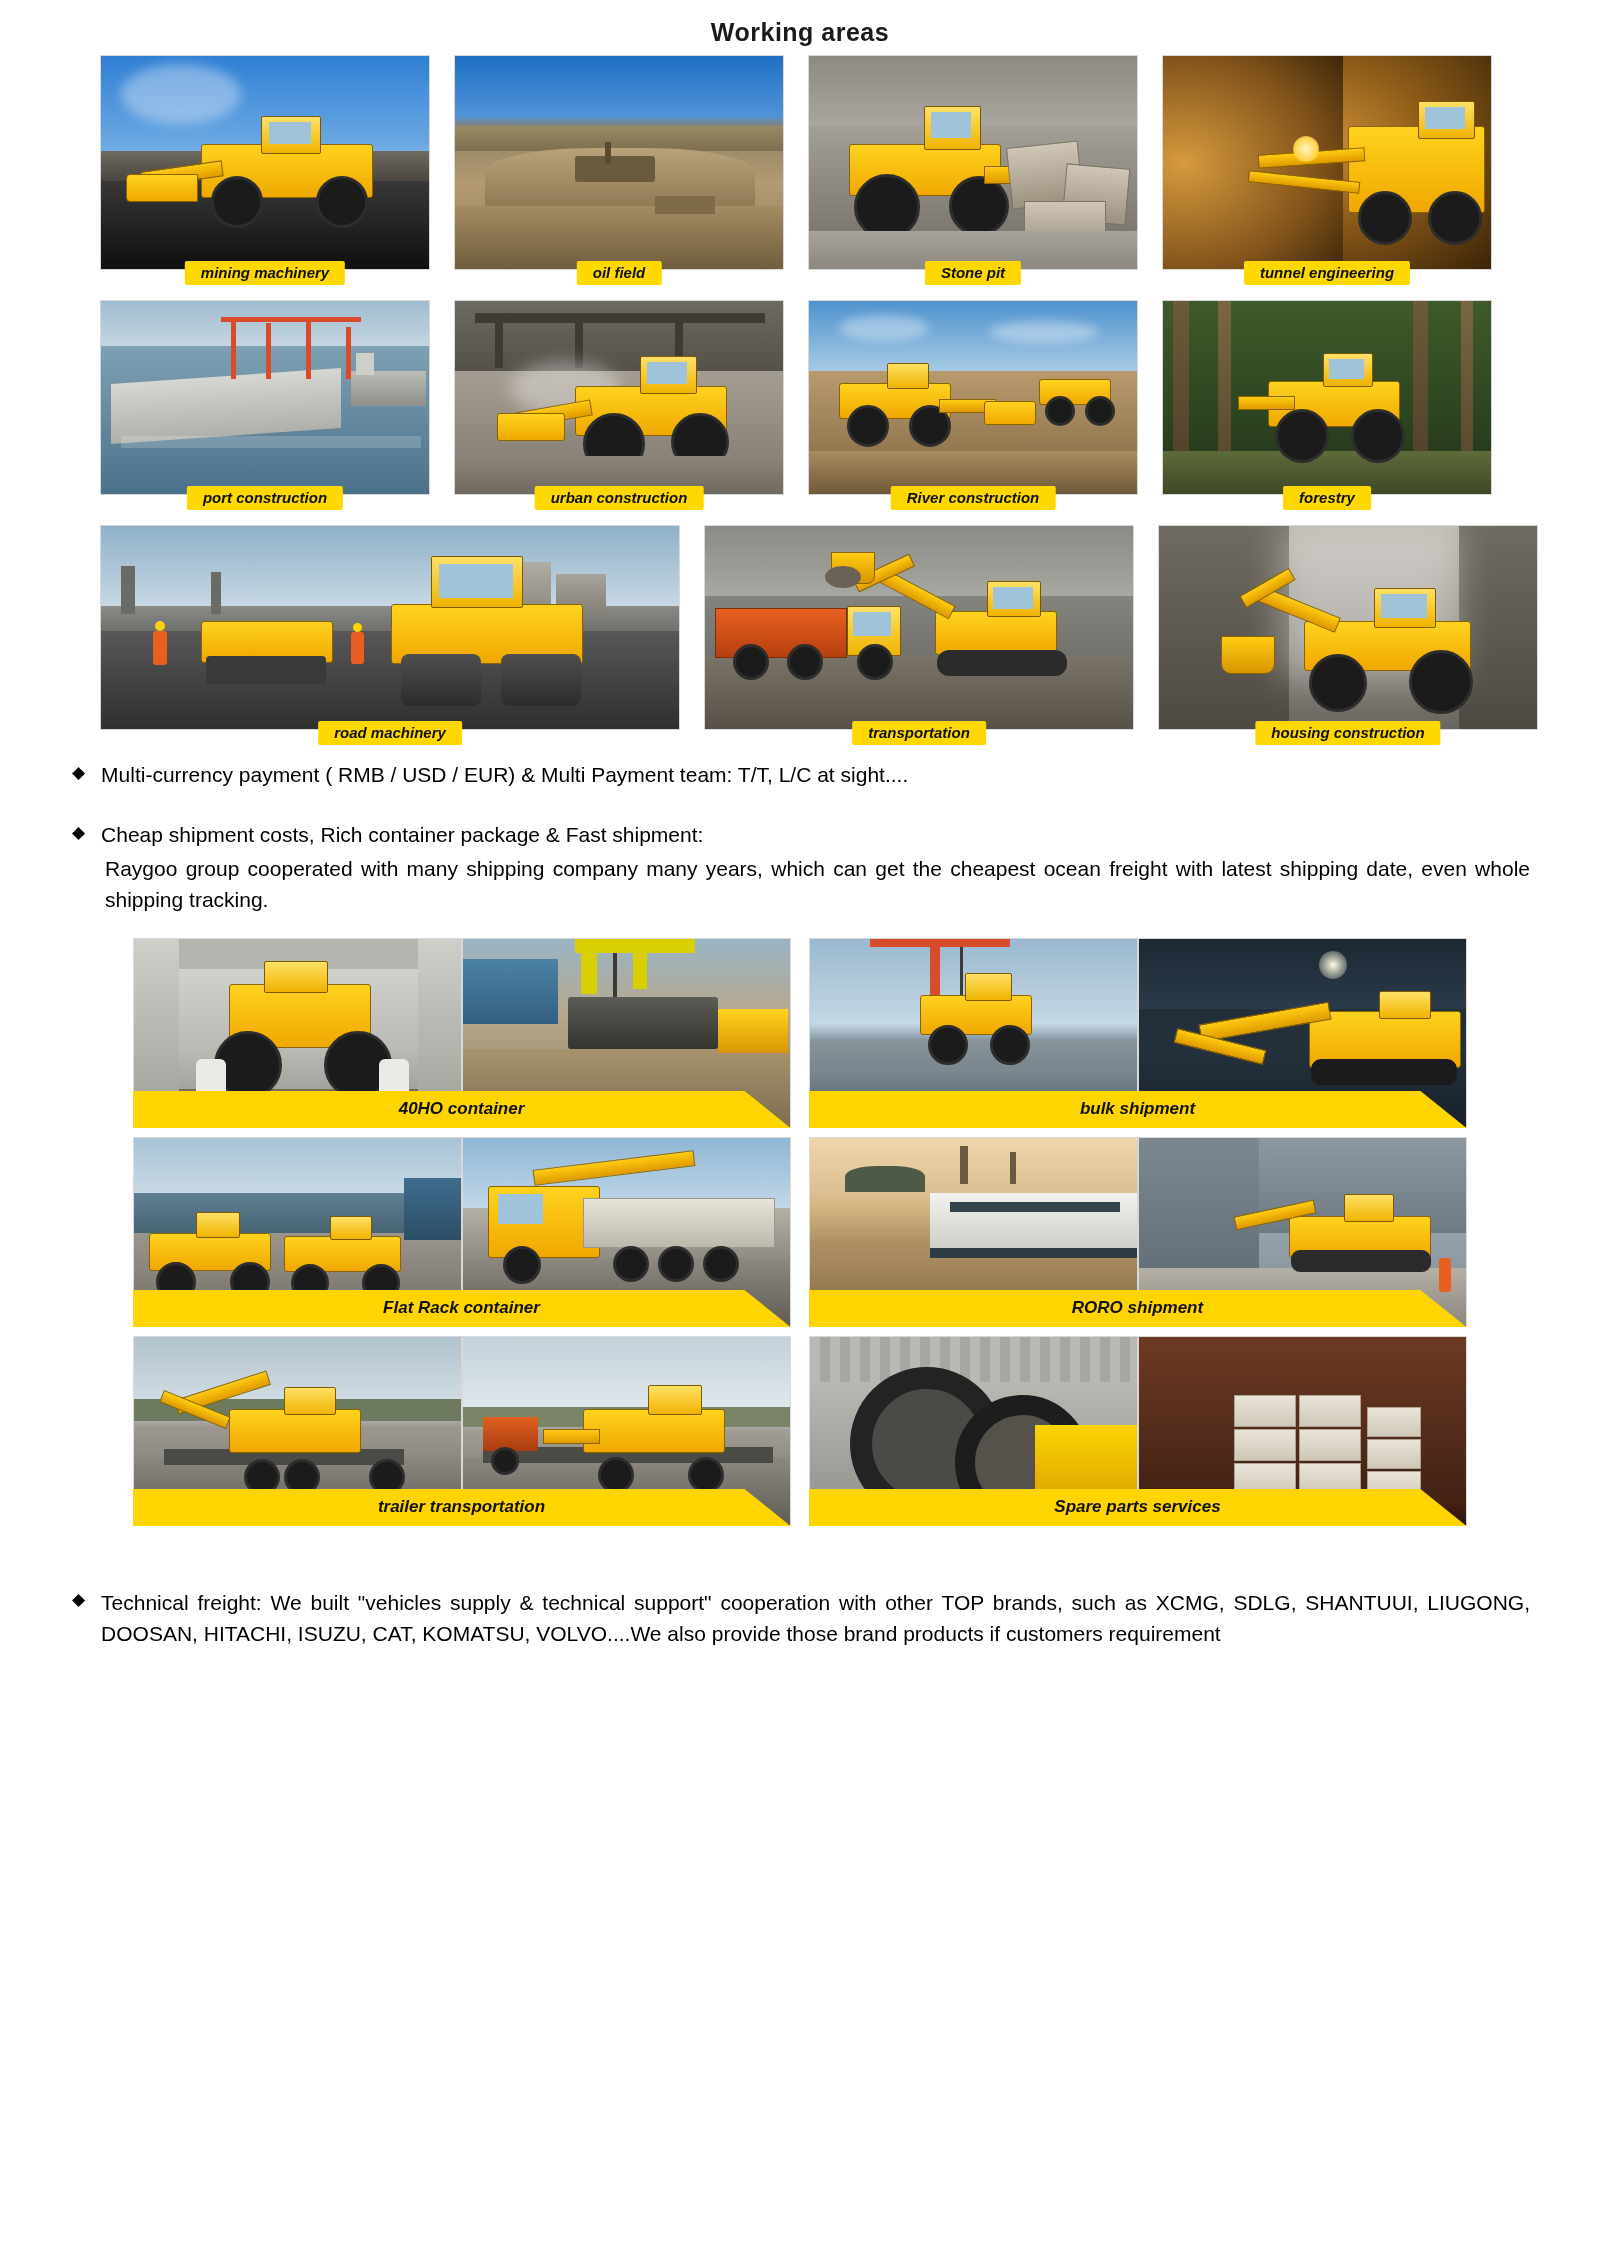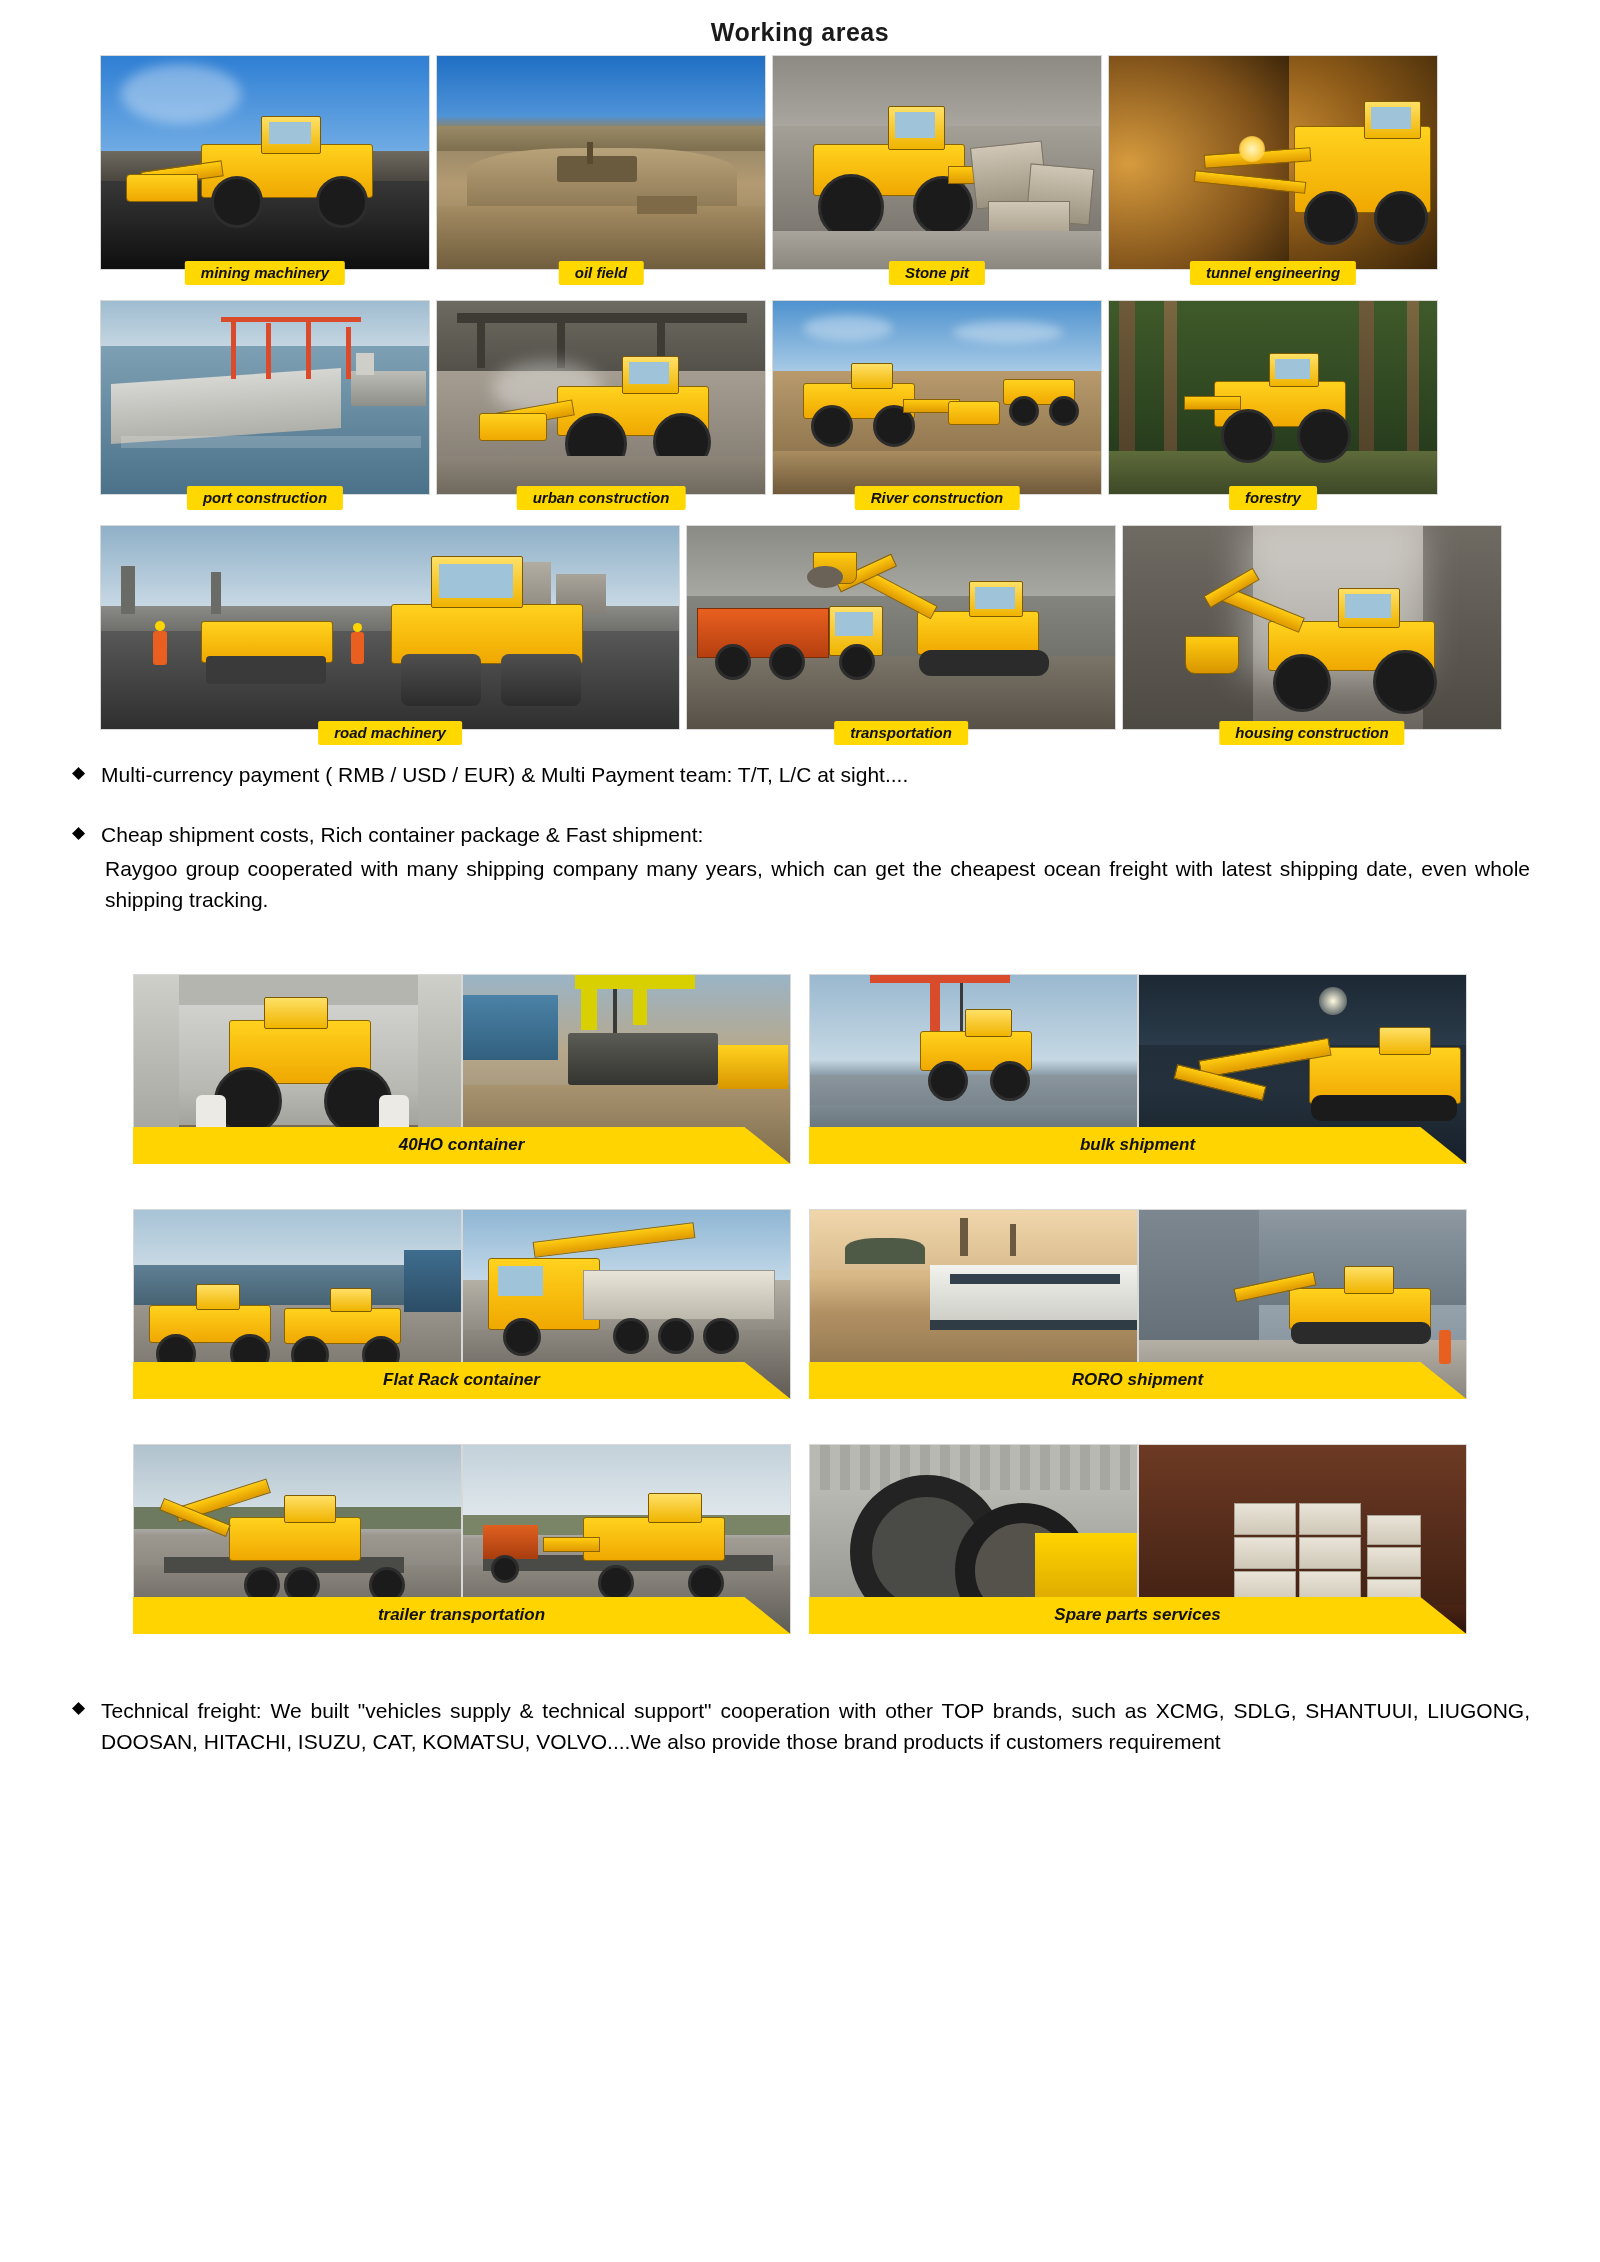--- a/index.html
+++ b/index.html
@@ -34,21 +34,21 @@
     color: #1a1a1a;
   }
 
   
   .areas {
     margin: 0 auto;
     width: 1400px;
   }
   .area-row {
     display: flex;
-    gap: 6px;
+    gap: 24px;
     margin-bottom: 6px;
     justify-content: flex-start;
   }
   .area-cell {
     position: relative;
   }
   .photo {
     position: relative;
     overflow: hidden;
     border: 1px solid #d8d8d8;
@@ -108,21 +108,20 @@
   }
   .ship-row {
     display: flex;
     gap: 18px;
     margin-bottom: 9px;
   }
   .ship-pair {
     position: relative;
     display: flex;
     width: 658px;
-    margin-top: 36px;
   }
   .ship-pair .photo { height: 190px; }
   .ship-banner {
     position: absolute;
     left: 0;
     bottom: 0;
     width: 100%;
     height: 37px;
     background: #ffd400;
     display: flex;

